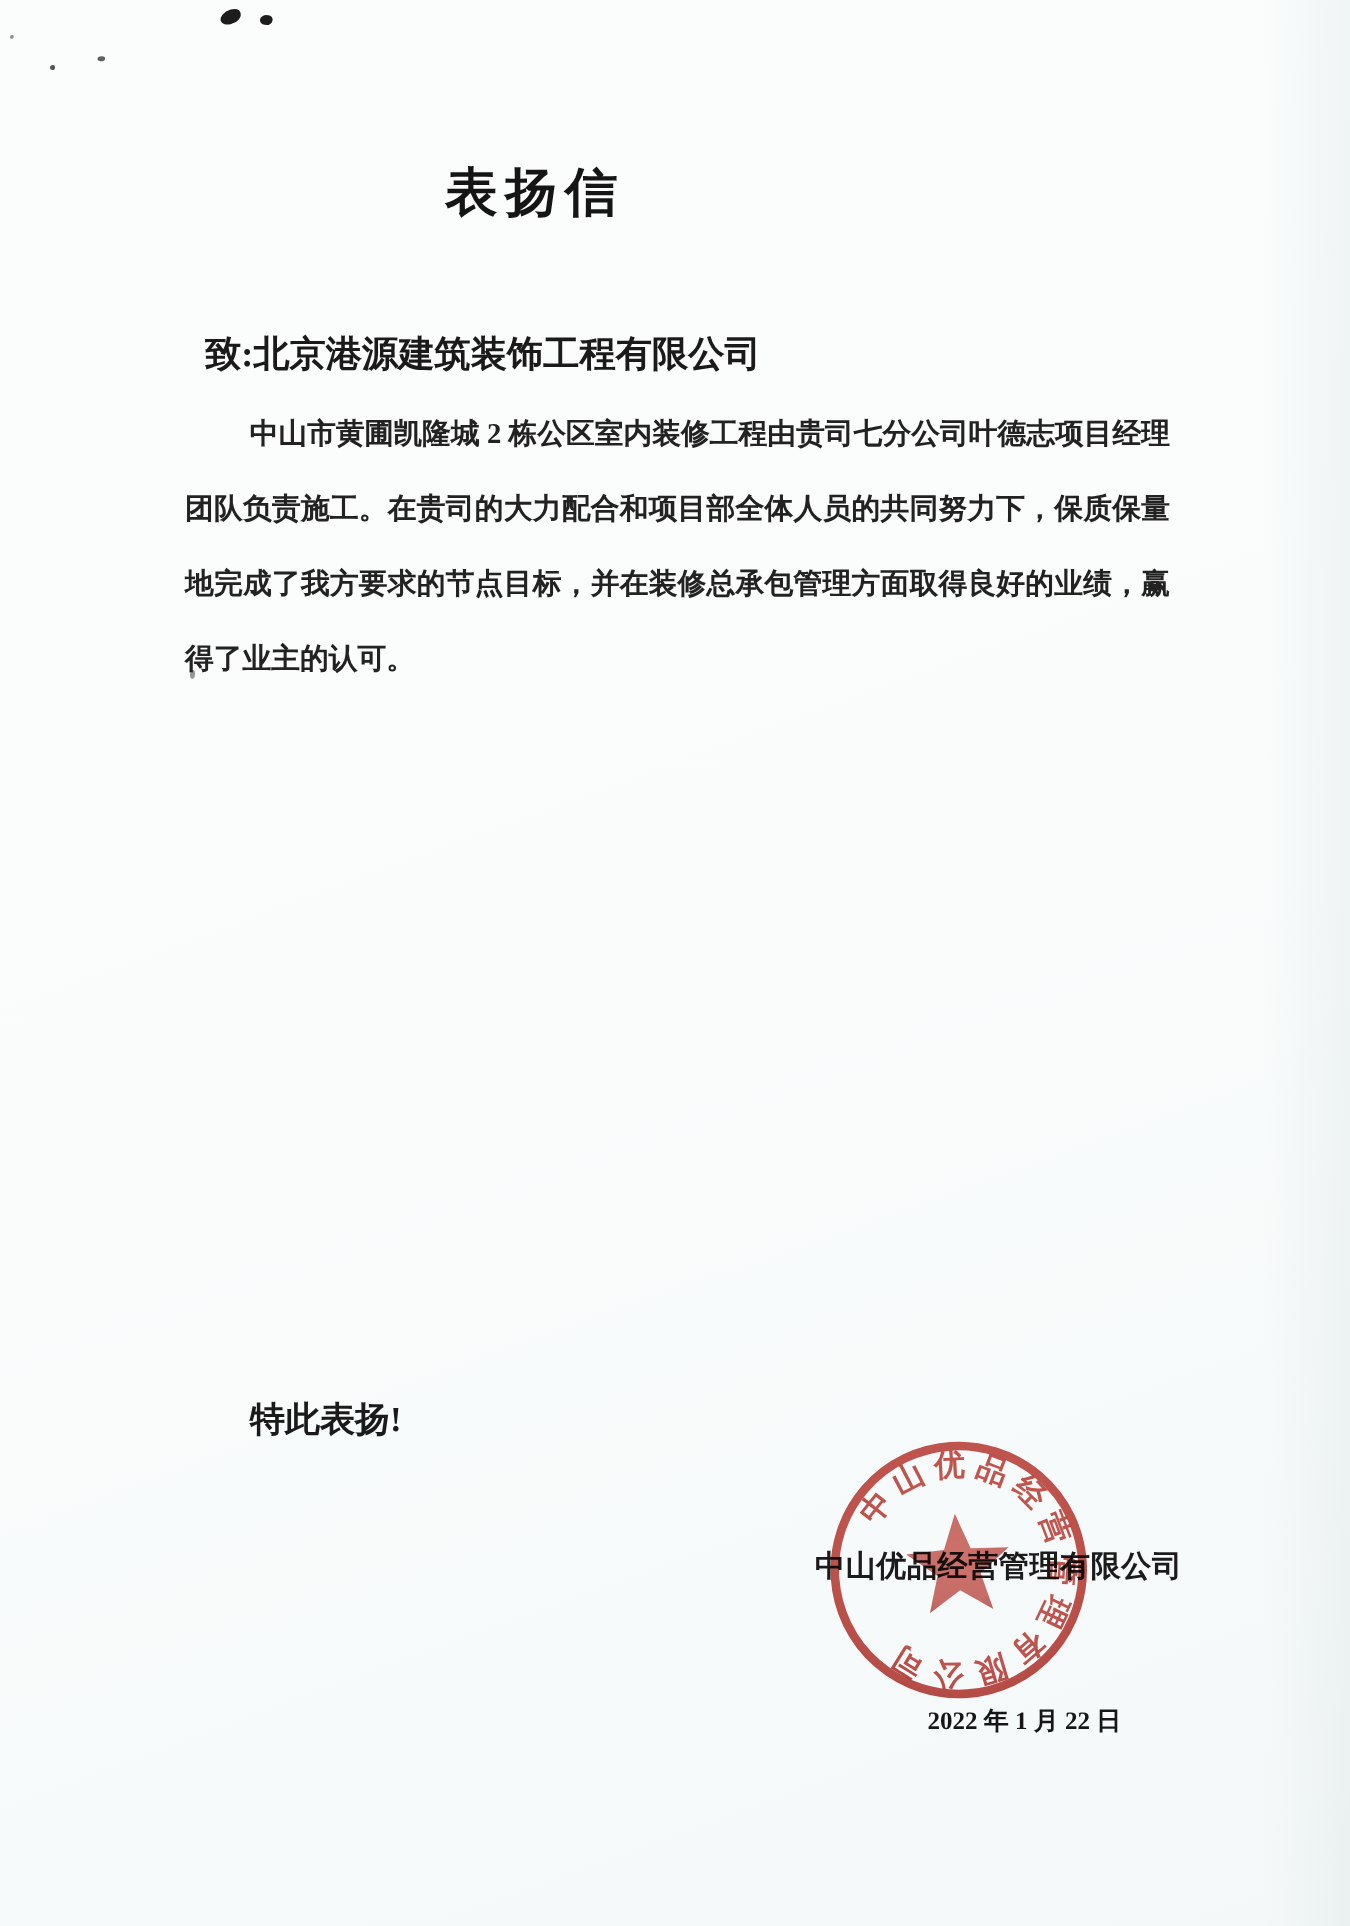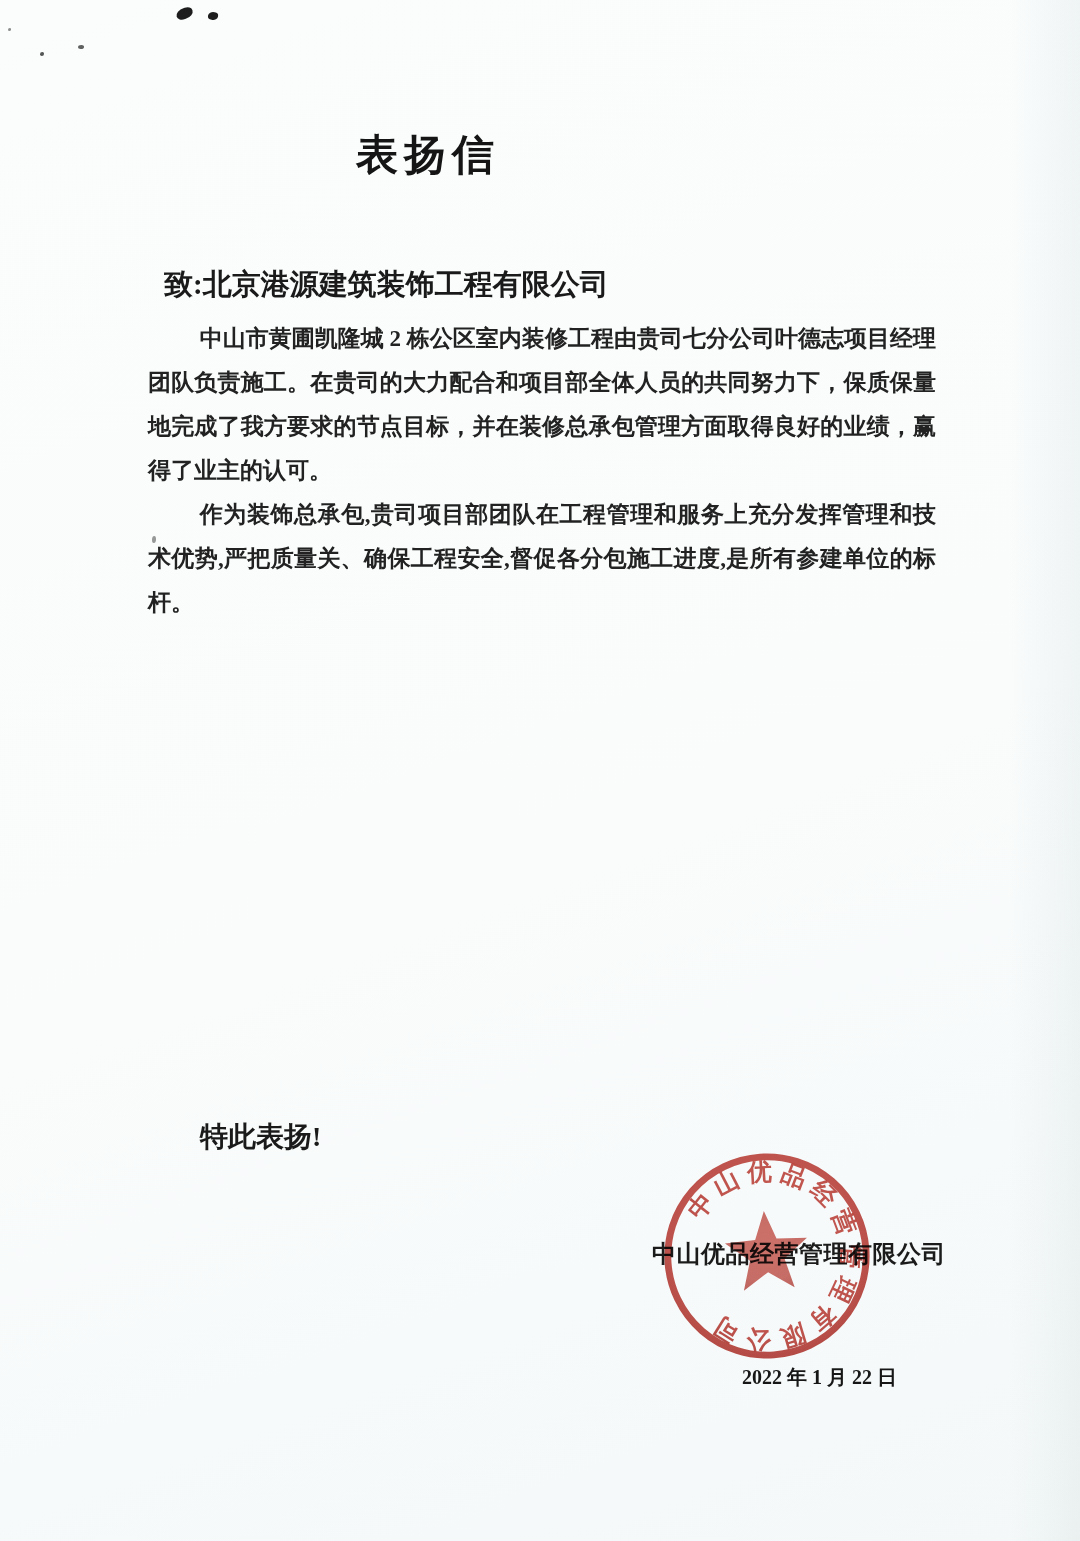--- a/index.html
+++ b/index.html
@@ -28,21 +28,21 @@
     position:absolute;
     top:266px;left:148px;width:800px;
     font-size:29px;line-height:36px;
     font-weight:bold;
     color:#1a1a1a;
     margin-left:16px;
   }
   .body-text{
     position:absolute;
     top:317px;left:148px;width:788px;
-    font-size:23px;line-height:44px;
+    font-size:23px;line-height:60px;
     font-weight:600;
     text-align:justify;
     color:#222;
     font-family:Liberation Serif, serif;
   }
   .body-text p{
     margin:0;
     text-indent:2.25em;
   }
   .closing{
@@ -106,21 +106,20 @@
   <div class="speck s4"></div>
   <div class="speck s5"></div>
   <div class="speck s6"></div>
 
   <div class="title">表扬信</div>
 
   <div class="recipient">致:北京港源建筑装饰工程有限公司</div>
 
   <div class="body-text">
     <p>中山市黄圃凯隆城 2 栋公区室内装修工程由贵司七分公司叶德志项目经理团队负责施工。在贵司的大力配合和项目部全体人员的共同努力下，保质保量地完成了我方要求的节点目标，并在装修总承包管理方面取得良好的业绩，赢得了业主的认可。</p>
-    <p>作为装饰总承包,贵司项目部团队在工程管理和服务上充分发挥管理和技术优势,严把质量关、确保工程安全,督促各分包施工进度,是所有参建单位的标杆。</p>
   </div>
 
   <div class="closing">特此表扬!</div>
 
   <div class="sig-company">中山优品经营管理有限公司</div>
 
   <div class="sig-date">2022 年 1 月 22 日</div>
 
   <svg class="stamp" viewBox="0 0 220 220" xmlns="http://www.w3.org/2000/svg">
     <defs>

